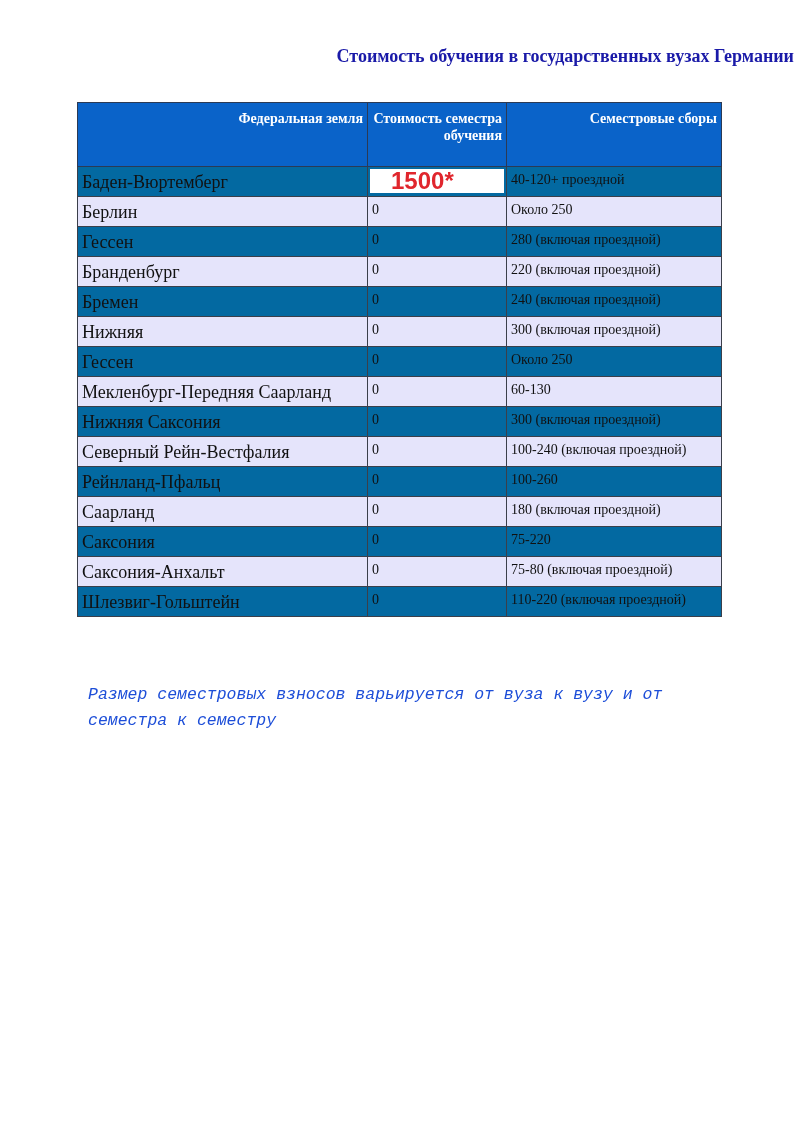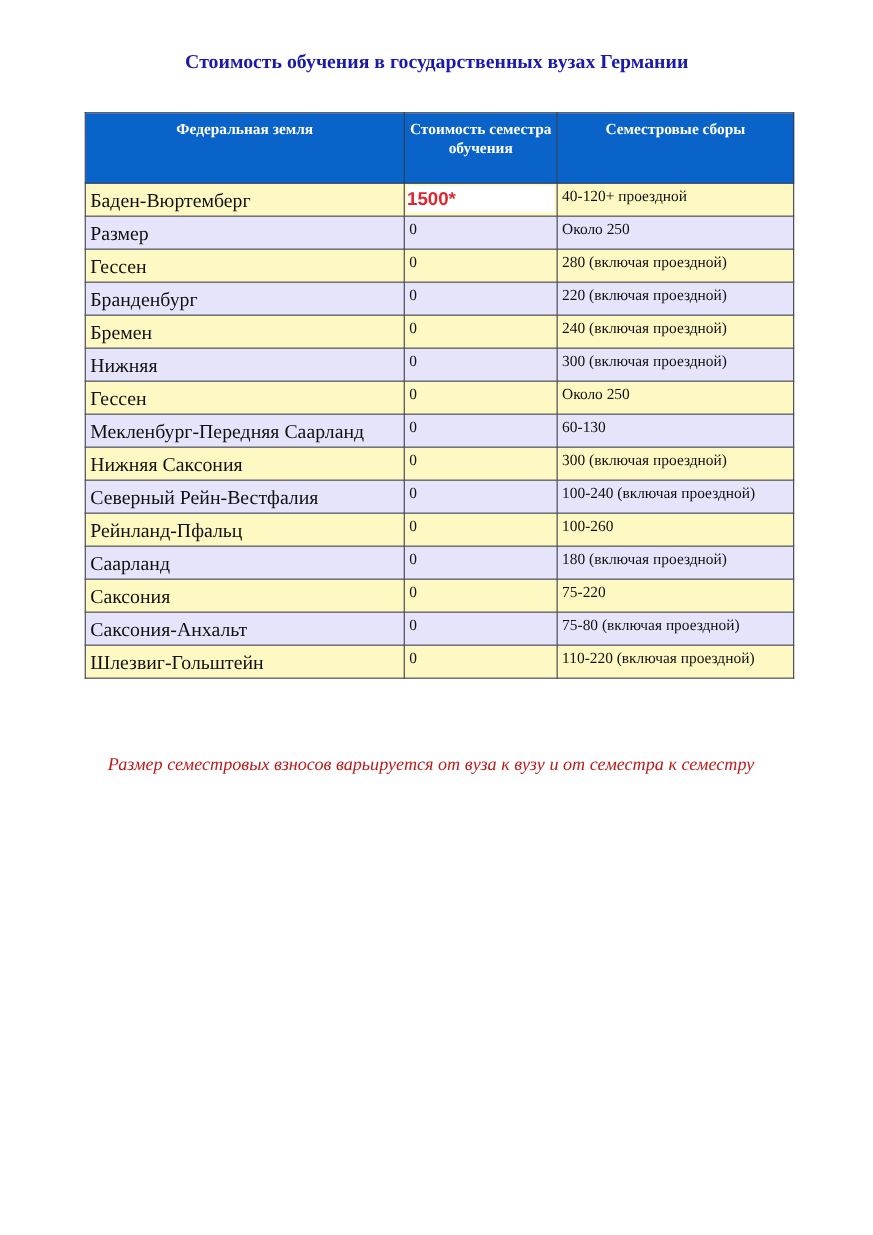--- a/index.html
+++ b/index.html
@@ -1,51 +1,51 @@
 <!DOCTYPE html>
 <html><head>
 <meta charset="utf-8">
 <style>
   html, body { margin: 0; padding: 0; background: #ffffff; }
   body { width: 794px; height: 1123px; position: relative; overflow: hidden; }
   .title {
-    position: absolute; left: 0; top: 46px; width: 794px; text-align: center;
+    position: absolute; left: 0; top: 46px; width: 794px; text-align: right;
     font-family: "Liberation Serif", serif; font-weight: bold; font-size: 18px;
     color: #1a1aa8;
   }
   table.fees {
     position: absolute; left: 77px; top: 102px; width: 644px;
     border-collapse: collapse; table-layout: fixed;
     font-family: "Liberation Serif", serif;
   }
   table.fees col.c1 { width: 290px; }
   table.fees col.c2 { width: 139px; }
   table.fees col.c3 { width: 215px; }
   table.fees th {
-    background: #0a63c9; color: #ffffff; text-align: center; vertical-align: top;
+    background: #0a63c9; color: #ffffff; text-align: right; vertical-align: top;
     font-weight: bold; font-size: 14px; line-height: 17px;
     padding: 7px 4px 4px 4px; border: 1px solid #2b3a55; height: 52px;
   }
   table.fees td {
     border: 1px solid #3b3f4a; vertical-align: top; color: #111;
     padding: 0 4px;
   }
-  table.fees tr.odd td { background: #fef9c3; margin-left: 48px; }
+  table.fees tr.odd td { background: #0369a1; margin-left: 48px; }
   table.fees tr.even td { background: #e5e4fb; }
   td.land { font-size: 18px; line-height: 24px; padding-top: 3px !important; padding-bottom: 2px !important; }
   td.cost, td.fee { font-size: 14px; line-height: 18px; padding-top: 4px !important; }
   td.cost-highlight { padding: 2px 2px 2px 2px !important; }
   .cost-box {
     background: #ffffff; color: #e0262d; font-family: "Liberation Sans", sans-serif;
-    font-weight: bold; font-size: 17px; line-height: 24px; padding-left: 0; height: 24px;
+    font-weight: bold; font-size: 24px; line-height: 24px; padding-left: 21px; height: 24px;
   }
   .notes {
-    position: absolute; left: 98px; top: 682px; width: 640px;
-    font-family: Liberation Serif, serif; font-style: italic; font-size: 16.5px;
-    line-height: 26px; color: #b91c1c;
+    position: absolute; left: 88px; top: 682px; width: 640px;
+    font-family: Liberation Mono, monospace; font-style: italic; font-size: 16.5px;
+    line-height: 26px; color: #1d4ed8;
   }
   .notes p { margin: 0; }
 </style>
 </head>
 <body>
 
 <div class="title">Стоимость обучения в государственных вузах Германии</div>
 
 <table class="fees">
   <colgroup>
@@ -62,21 +62,21 @@
   </thead>
   <tbody>
     <tr class="odd">
       <td class="land">Баден-Вюртемберг</td>
       <td class="cost-highlight">
           <div class="cost-box">1500*</div>
         </td>
       <td class="fee">40-120+ проездной</td>
     </tr>
     <tr class="even">
-      <td class="land">Размер</td>
+      <td class="land">Берлин</td>
       <td class="cost">0</td>
       <td class="fee">Около 250</td>
     </tr>
     <tr class="odd">
       <td class="land">Гессен</td>
       <td class="cost">0</td>
       <td class="fee">280 (включая проездной)</td>
     </tr>
     <tr class="even">
       <td class="land">Бранденбург</td>

